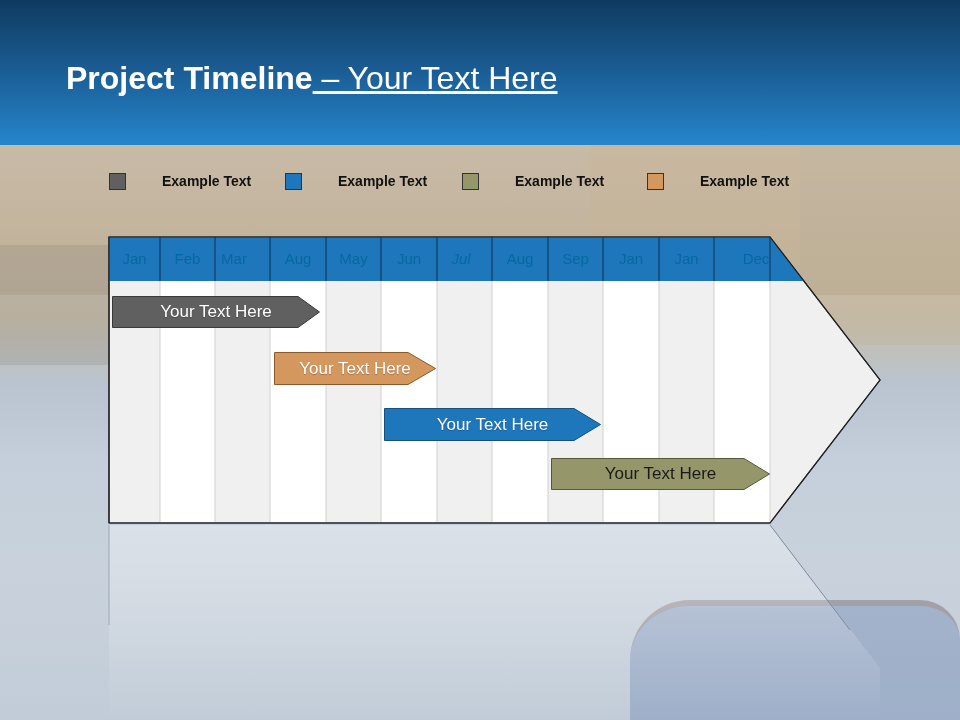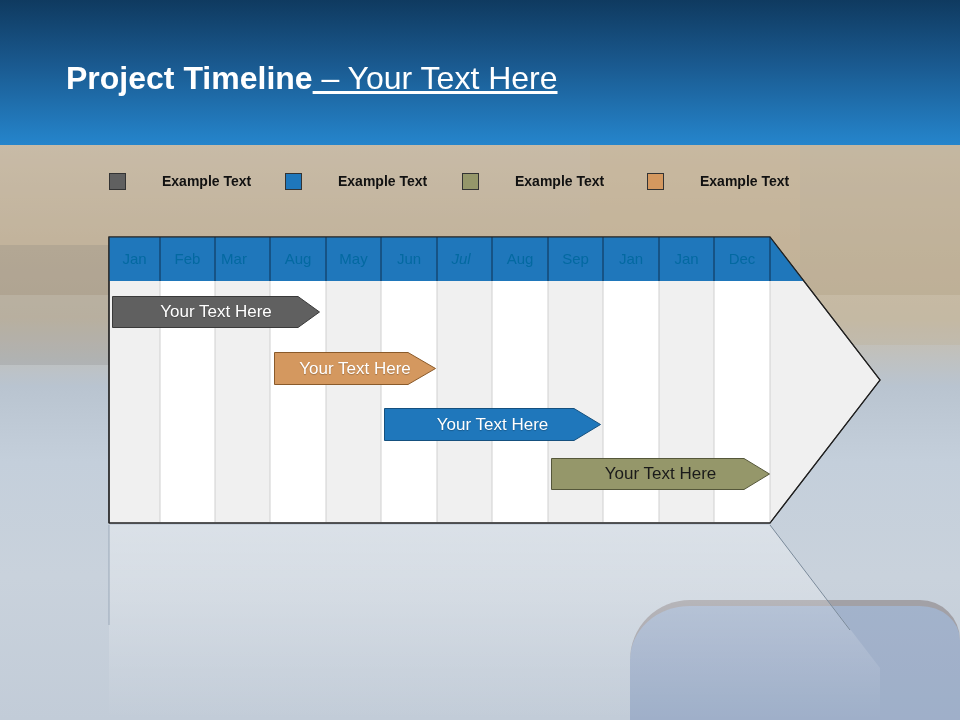--- a/index.html
+++ b/index.html
@@ -117,21 +117,21 @@
   <div class="month" style="left:160px;width:55px;">Feb</div>
   <div class="month" style="left:215px;width:38px;">Mar</div>
   <div class="month" style="left:270px;width:56px;">Aug</div>
   <div class="month" style="left:326px;width:55px;">May</div>
   <div class="month" style="left:381px;width:56px;">Jun</div>
   <div class="month" style="left:437px;width:48px;font-style:italic;">Jul</div>
   <div class="month" style="left:492px;width:56px;">Aug</div>
   <div class="month" style="left:548px;width:55px;">Sep</div>
   <div class="month" style="left:603px;width:56px;">Jan</div>
   <div class="month" style="left:659px;width:55px;">Jan</div>
-  <div class="month" style="left:714px;width:56px;">Dec</div>
+  <div class="month" style="left:714px;width:56px;padding-left:14px;">Dec</div>
 </div>
 
 <div class="bar" style="left:112px;top:296px;width:208px;">
   <svg width="208" height="32">
       <polygon points="0.5,0.5 186,0.5 207.5,16 186,31.5 0.5,31.5" fill="#606060" stroke="#3a3a3a"></polygon>
     </svg>
   <span class="txt" style="display:inline-block;width:186px;">Your  Text Here</span>
 </div>
 <div class="bar" style="left:274px;top:352px;width:162px;height:33px;line-height:33px;">
   <svg width="162" height="33">

